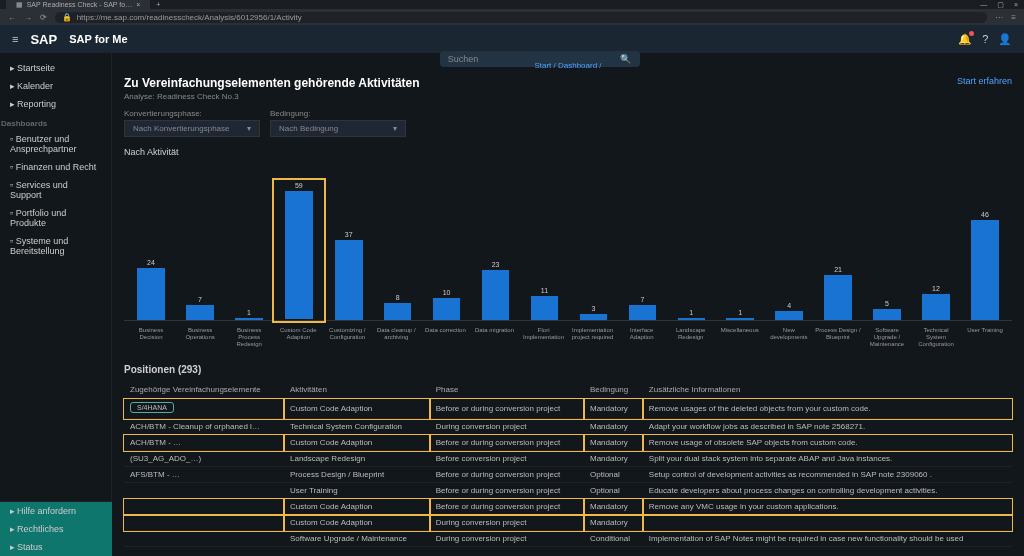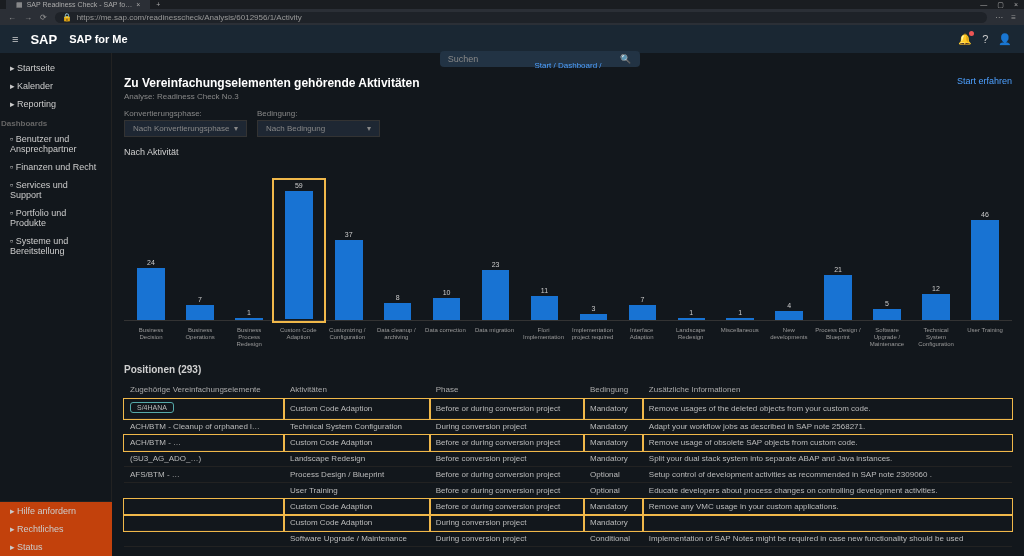--- a/index.html
+++ b/index.html
@@ -19,37 +19,37 @@
 .side-item { padding: 4px 10px; color: #ccc; cursor: pointer; display: flex; align-items: center; gap: 4px; }
 .side-sec { padding: 6px 1px 2px; color: #666; font-size: 8px; font-weight: bold; }
 .main { flex: 1; padding: 8px 12px; overflow-y: auto; }
 .crumb { font-size: 8px; color: #4da0ff; margin-bottom: 6px; text-align: center; }
 .title { font-size: 12px; font-weight: bold; color: #fff; margin-bottom: 2px; }
 .subtitle { font-size: 8px; color: #888; margin-bottom: 8px; }
 .mehr { float: right; color: #4da0ff; font-size: 9px; }
 .filters { display: flex; gap: 10px; margin-bottom: 10px; }
 .filter { display: flex; flex-direction: column; gap: 2px; }
 .filter label { font-size: 8px; color: #888; }
-.select { background: #1e2733; border: 1px solid #333; padding: 3px 8px; font-size: 8px; width: 123px; display: flex; justify-content: space-between; color: #888; }
+.select { background: #1e2733; border: 1px solid #333; padding: 3px 8px; font-size: 8px; width: 136px; display: flex; justify-content: space-between; color: #888; }
 .charttitle { font-size: 9px; margin-bottom: 4px; }
 .chart { height: 160px; display: flex; align-items: flex-end; gap: 3px; padding: 0 4px; border-bottom: 1px solid #333; margin-bottom: 4px; }
 .bar-wrap { flex: 1; display: flex; flex-direction: column; align-items: center; gap: 2px; }
 .bar-val { font-size: 7px; color: #ccc; }
 .bar { width: 60%; background: #1873d3; }
 .bar-wrap.hl { outline: 2px solid #f0b84a; outline-offset: 1px; padding: 1px; }
 .labels { display: flex; gap: 3px; padding: 2px 4px 10px; }
 .labels div { flex: 1; text-align: center; font-size: 6px; color: #999; line-height: 7px; }
 .postitle { font-size: 10px; font-weight: bold; margin: 6px 0; }
 .table { width: 100%; font-size: 8px; border-collapse: collapse; }
 .table th { text-align: left; padding: 4px 6px; color: #aaa; font-weight: normal; border-bottom: 1px solid #333; }
 .table td { padding: 3px 6px; border-bottom: 1px solid #222; color: #bbb; }
 .table tr.hl td { outline: 1px solid #f0b84a; }
 .leftcol { width: 160px; font-size: 8px; color: #5a8; }
 .leftcol .tag { display: inline-block; border: 1px solid #5aa; border-radius: 3px; padding: 1px 6px; font-size: 7px; margin-bottom: 2px; }
-.bottom-side { position: absolute; bottom: 0; left: 0; width: 112px; background: #c2410c; border-top: 1px solid #222; }
+.bottom-side { position: absolute; bottom: 0; left: 0; width: 112px; background: #0f766e; border-top: 1px solid #222; }
 .notif { position: relative; }
 .notif::after { content: ""; position: absolute; top: -2px; right: -2px; width: 5px; height: 5px; background: #e55; border-radius: 50%; }
 </style>
 </head>
 <body>
 
 <div class="titlebar">
   <div class="tab">
     <span>▦</span>
     <span>SAP Readiness Check - SAP fo…</span>

